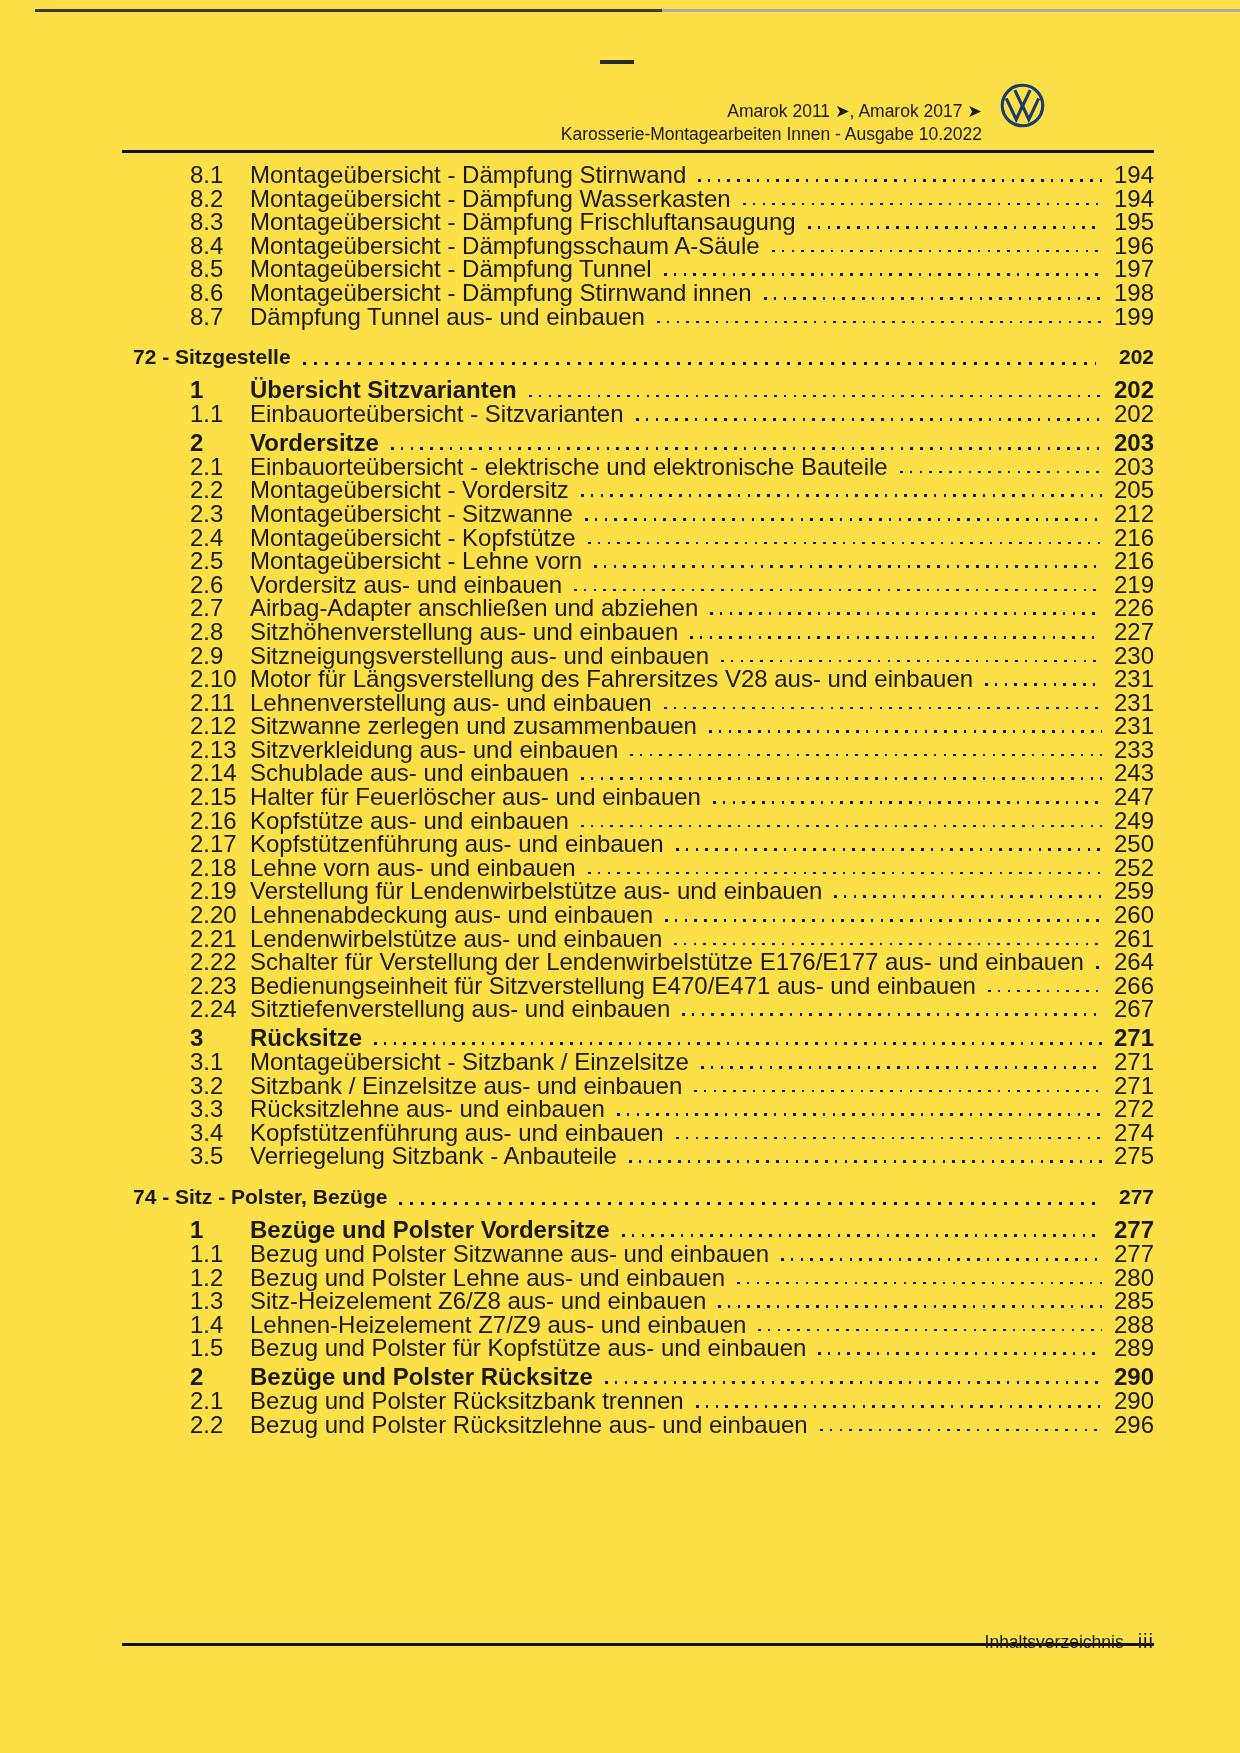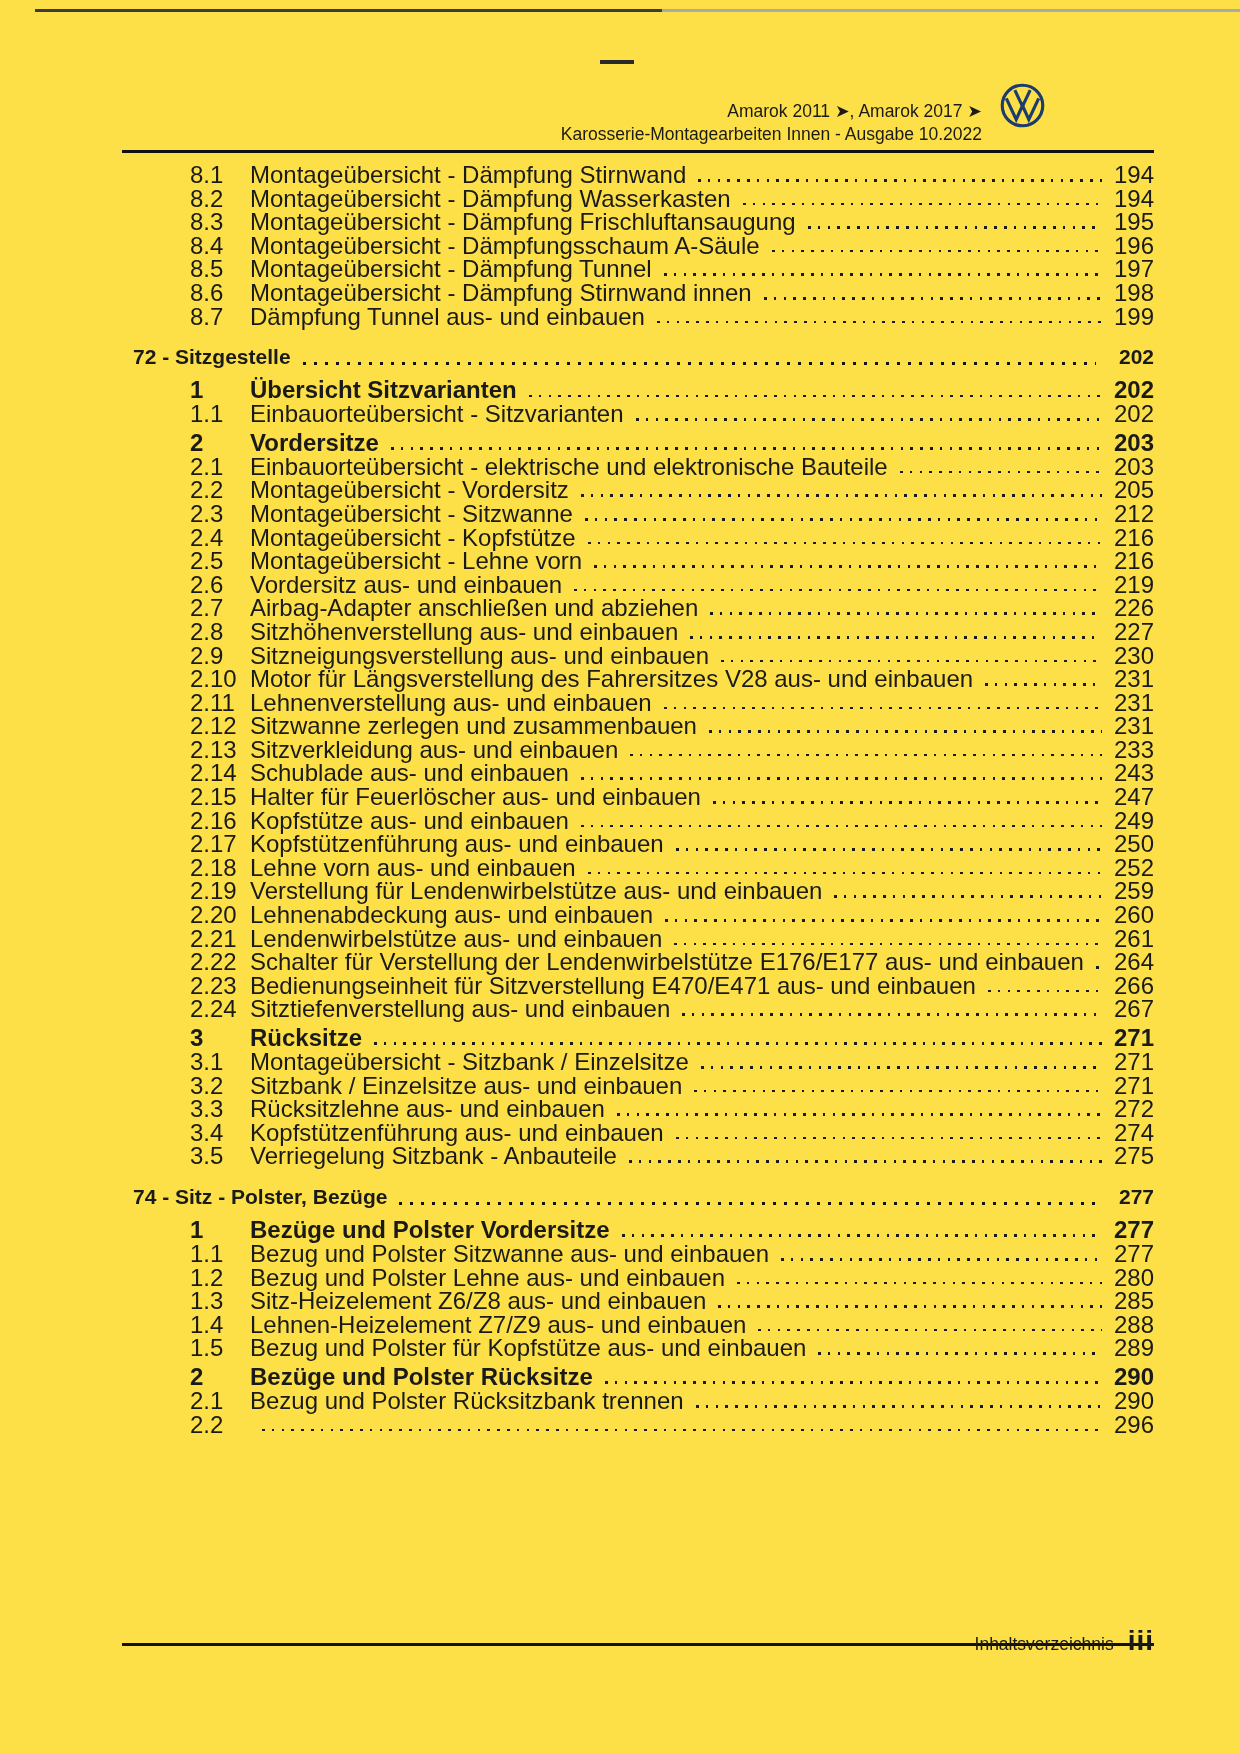--- a/index.html
+++ b/index.html
@@ -31,21 +31,21 @@
   .pageno{flex:none;min-width:42px;text-align:right;}
   .toc-row.bold{font-weight:bold;margin-top:5px;height:24px;line-height:24px;}
   .chapter-row{display:flex;align-items:flex-start;font-weight:bold;font-size:21px;
     height:28px;line-height:28px;margin-top:15px;margin-bottom:7px;padding-left:11px;}
   .chapter-row .leader{height:3.2px;margin-bottom:6px;
     background-image:repeating-linear-gradient(to right,#111 0 3.2px,transparent 3.2px 11px);}
   .chapter-row .pageno{min-width:48px;}
   
   .footer{position:absolute;top:1626px;left:122px;width:1032px;display:flex;
     justify-content:flex-end;align-items:baseline;gap:14px;font-size:17.5px;}
-  .footer .roman{font-size:28px;font-weight:bold;letter-spacing:1px;line-height:30px;}
+  .footer .roman{font-size:20px;font-weight:normal;letter-spacing:1px;line-height:30px;}
 </style>
 </head>
 <body>
 
 <div class="page">
 
   <div class="scan-line"></div>
   <div class="scan-dash"></div>
 
   <div class="header-text">
@@ -357,20 +357,21 @@
         <span class="pageno">290</span>
       </div>
       <div class="toc-row">
         <span class="num">2.1</span>
         <span class="title">Bezug und Polster Rücksitzbank trennen</span>
         <span class="leader"></span>
         <span class="pageno">290</span>
       </div>
       <div class="toc-row">
         <span class="num">2.2</span>
+        <span class="title">Bezug und Polster Rücksitzlehne aus- und einbauen</span>
         <span class="leader"></span>
         <span class="pageno">296</span>
       </div>
     </main>
 
   <div class="rule footer-rule"></div>
 
   <div class="footer">
     <span>Inhaltsverzeichnis</span>
     <span class="roman">iii</span>

